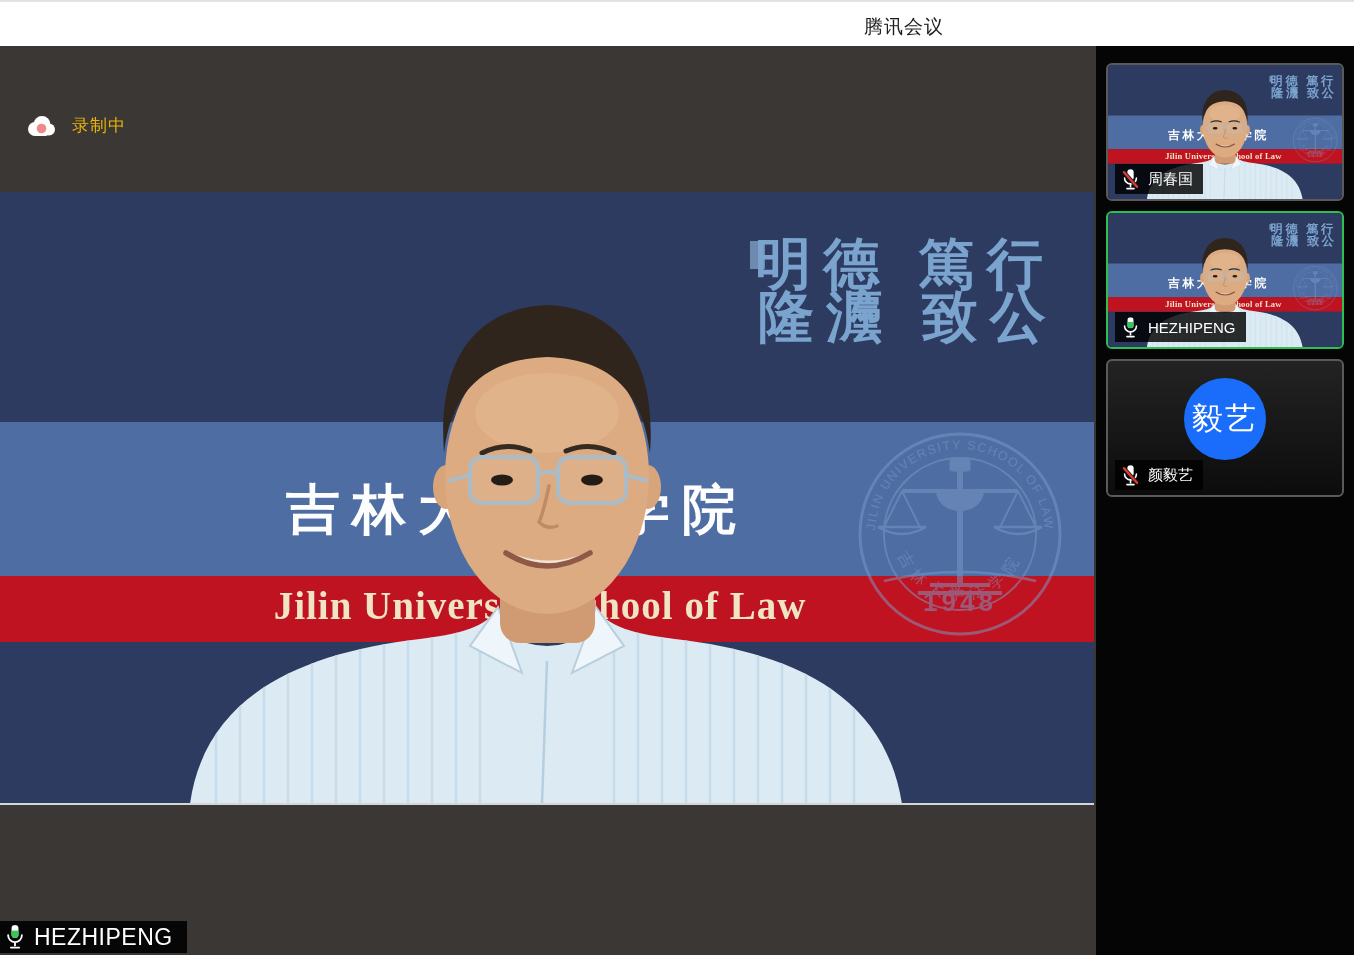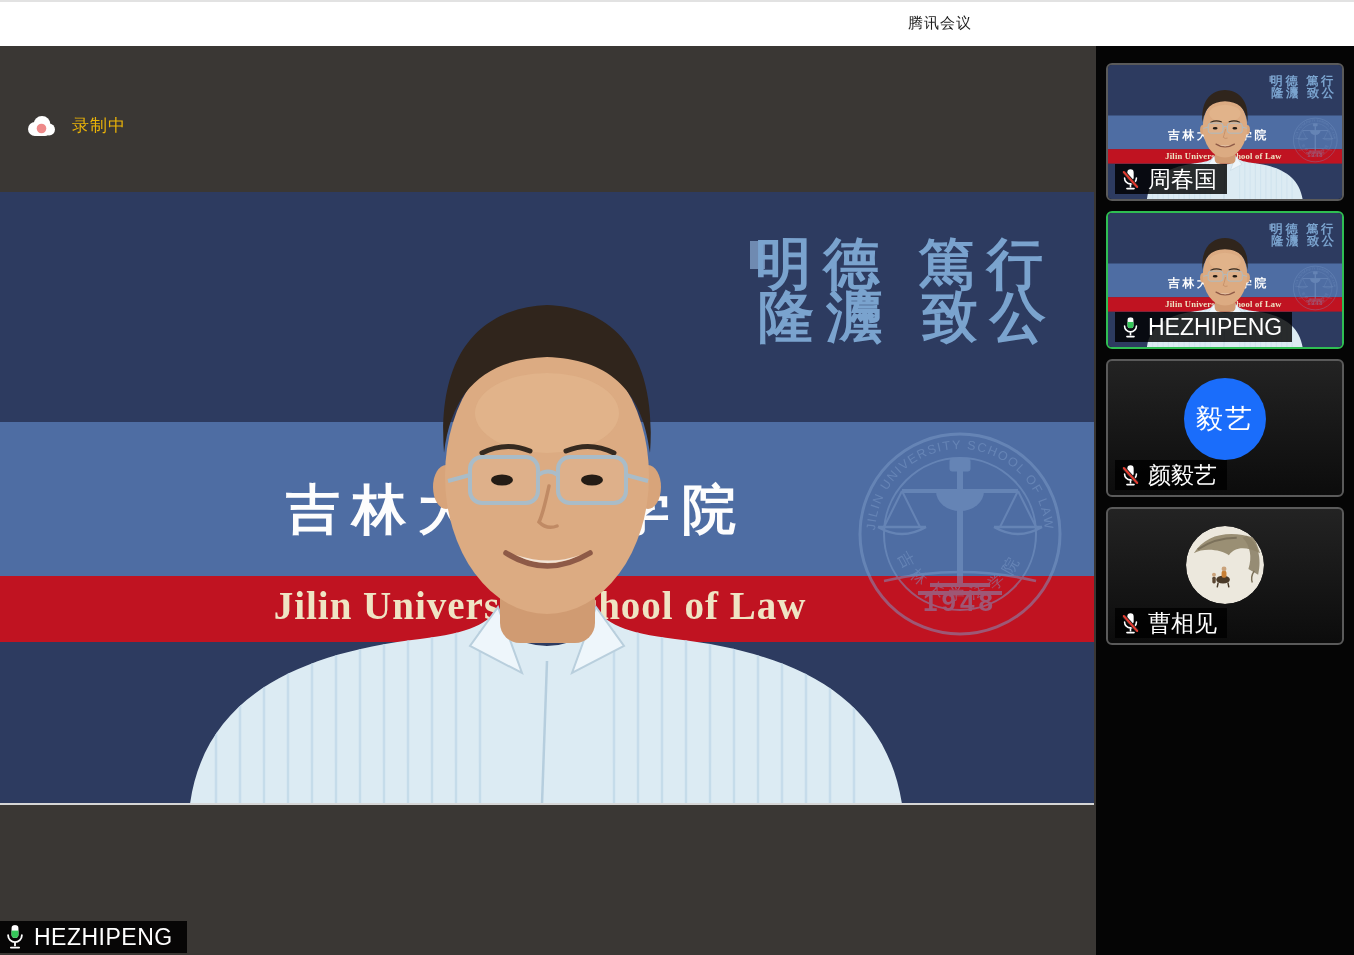--- a/index.html
+++ b/index.html
@@ -1,21 +1,21 @@
 <!DOCTYPE html>
 <html style="--active-speaker-green: #2fbe52; --mic-muted-red: #e23b30; --badge-orange: #ef861b; --banner-navy: #2d3b60; --banner-blue: #4e6da3; --banner-red: #c01321; --banner-cream-text: #efe4c4; --motto-blue: #7aa3ce; --stage-background: #3a3734; --avatar-blue-zhangshu: #17a2e0; --avatar-blue-yanyiyi: #1a6dfb;"><head>
 <meta charset="utf-8">
 <style>
   html,body{margin:0;padding:0;background:#000;}
   *{box-sizing:border-box;}
   .window{position:relative;width:1354px;height:955px;overflow:hidden;background:#000;
           font-family:"Liberation Sans","DejaVu Sans",sans-serif;}
   
   .titlebar{position:relative;height:46px;background:#ffffff;border-top:2px solid #e2e2e2;}
-  .titlebar .app-title{position:absolute;left:908px;top:12px;font-size:15px;color:#1b1b1b;letter-spacing:1px;}
+  .titlebar .app-title{position:absolute;left:864px;top:12px;font-size:19px;color:#1b1b1b;letter-spacing:1px;}
   
   .content{position:relative;display:flex;height:909px;}
   .stage{position:relative;width:1096px;height:909px;background:var(--stage-background,#3a3734);overflow:hidden;}
   .rec-chip{position:absolute;left:26px;top:68px;display:flex;align-items:center;gap:16px;}
   .rec-chip svg{width:30px;height:22px;}
   .rec-chip .rec-text{color:#eab308;font-size:17px;letter-spacing:1px;}
   .video-frame{position:absolute;left:0;top:146px;width:1094px;height:613px;border-bottom:2px solid #d6d6d6;}
   .video-frame svg{display:block;width:100%;height:100%;}
   .self-tag{position:absolute;left:0;bottom:2px;height:32px;display:flex;align-items:center;gap:8px;
             background:rgba(0,0,0,0.88);padding:0 14px 0 4px;}
@@ -26,26 +26,26 @@
   .tile{position:relative;width:238px;height:138px;margin:0 auto 10px auto;border-radius:6px;
         border:2px solid #5a5a5a;background:linear-gradient(180deg,#232323,#0c0c0c);overflow:hidden;cursor:pointer;}
   .tile.active{border-color:var(--active-speaker-green,#2fbe52);}
   .tile .tile-video{position:absolute;inset:0;width:100%;height:100%;}
   .tile-label{position:absolute;left:7px;bottom:5px;display:flex;align-items:stretch;}
   .tile-label .badge{width:30px;height:30px;flex:0 0 30px;}
   .tile-label .badge svg{display:block;width:30px;height:30px;}
   .tile-label .label-body{display:flex;align-items:center;gap:8px;background:rgba(0,0,0,0.82);
             height:30px;padding:0 10px 0 6px;}
   .tile-label .label-body svg{width:19px;height:23px;}
-  .tile-label .p-name{color:#fff;font-size:23px;white-space:nowrap;}
+  .tile-label .p-name{color:#fff;font-size:15px;white-space:nowrap;}
   .avatar{position:absolute;left:50%;top:17px;transform:translateX(-50%);border-radius:50%;overflow:hidden;}
   .avatar svg{display:block;}
   .avatar.initials{width:82px;height:82px;background:var(--avatar-blue-yanyiyi,#1a6dfb);
                    display:flex;align-items:center;justify-content:center;}
-  .avatar.initials .avatar-text{color:#fff;font-size:27px;letter-spacing:2px;}
+  .avatar.initials .avatar-text{color:#fff;font-size:31px;letter-spacing:2px;}
   .hidden-defs{position:absolute;width:0;height:0;overflow:hidden;}
 </style>
 </head>
 <body>
 
 <svg class="hidden-defs" aria-hidden="true">
   <defs>
 
     <symbol id="scene" viewBox="0 0 1094 613" preserveAspectRatio="xMidYMid slice">
       <rect width="1094" height="613" fill="#2d3b60"></rect>
@@ -294,31 +294,16 @@
         <div class="tile-label">
           <div class="label-body">
             <svg>
                 <use href="#icon-mic-muted"></use>
               </svg>
             <span class="p-name">颜毅艺</span>
           </div>
         </div>
       </div>
 
-      <div class="tile">
-        <div class="avatar">
-          <svg width="78" height="78" viewBox="0 0 80 80">
-              <use href="#avatar-painting"></use>
-            </svg>
-        </div>
-        <div class="tile-label">
-          <div class="label-body">
-            <svg>
-                <use href="#icon-mic-muted"></use>
-              </svg>
-            <span class="p-name">曹相见</span>
-          </div>
-        </div>
-      </div>
 
     </div>
   </div>
 </div>
 
 </body></html>

